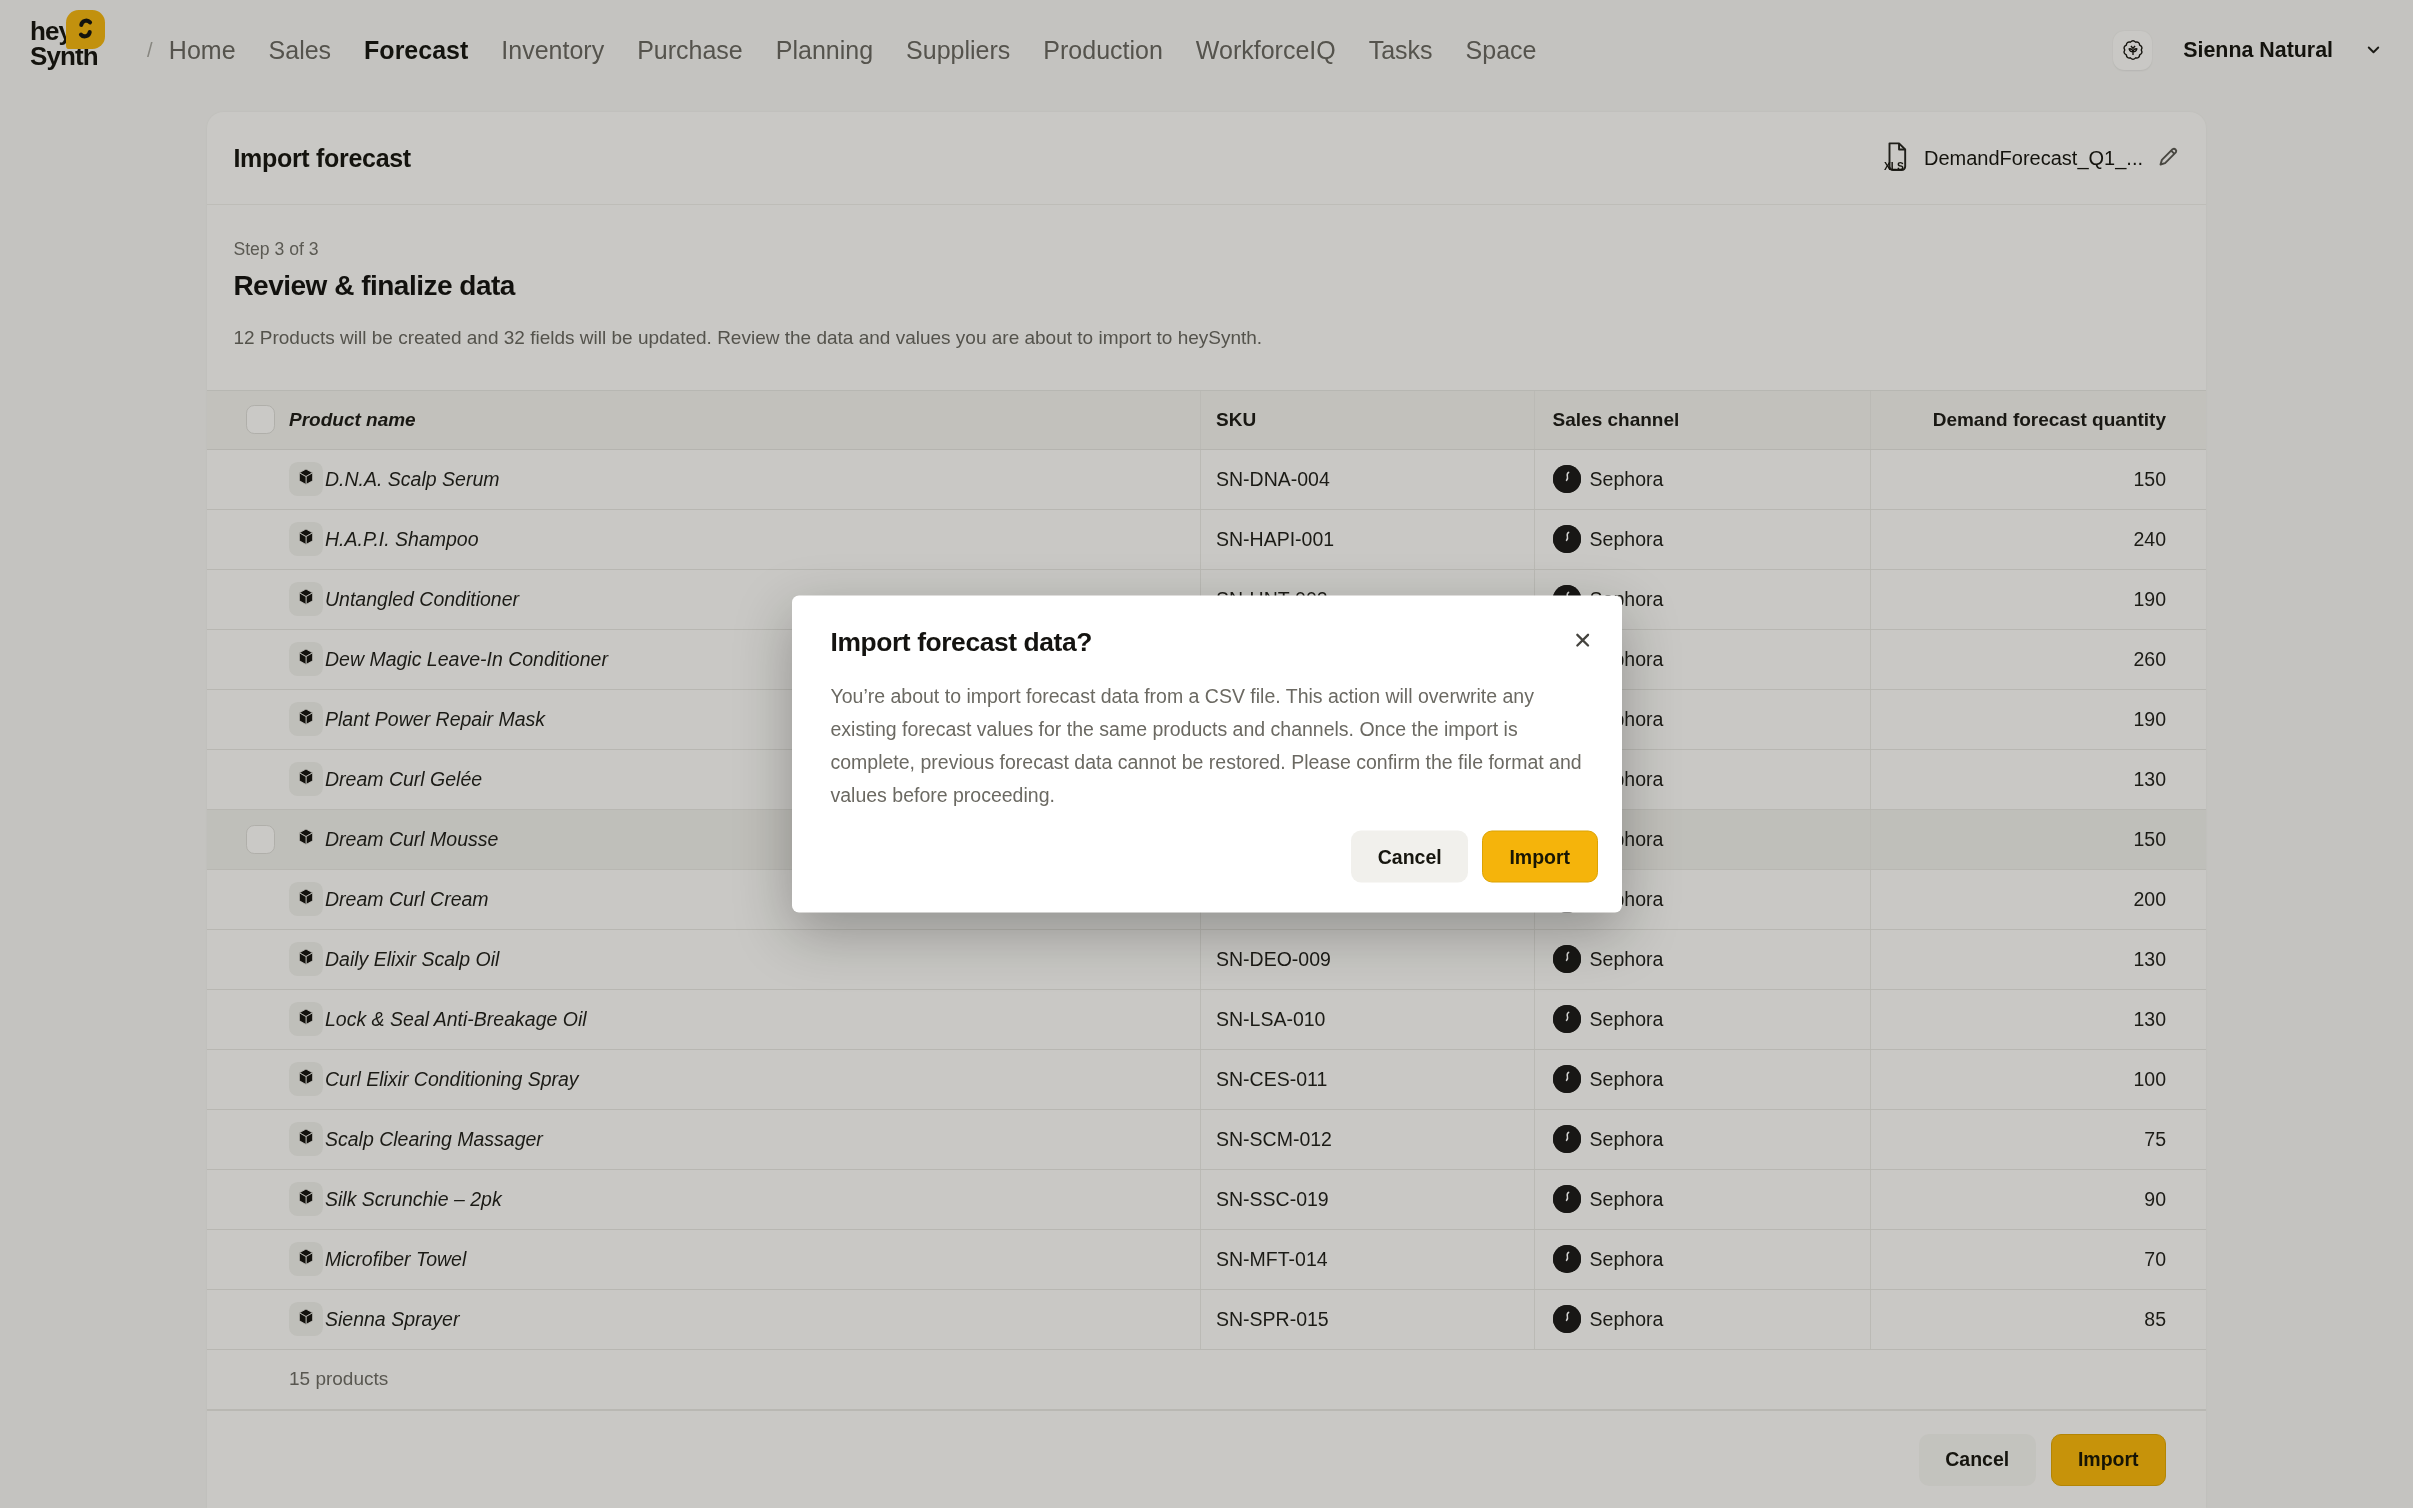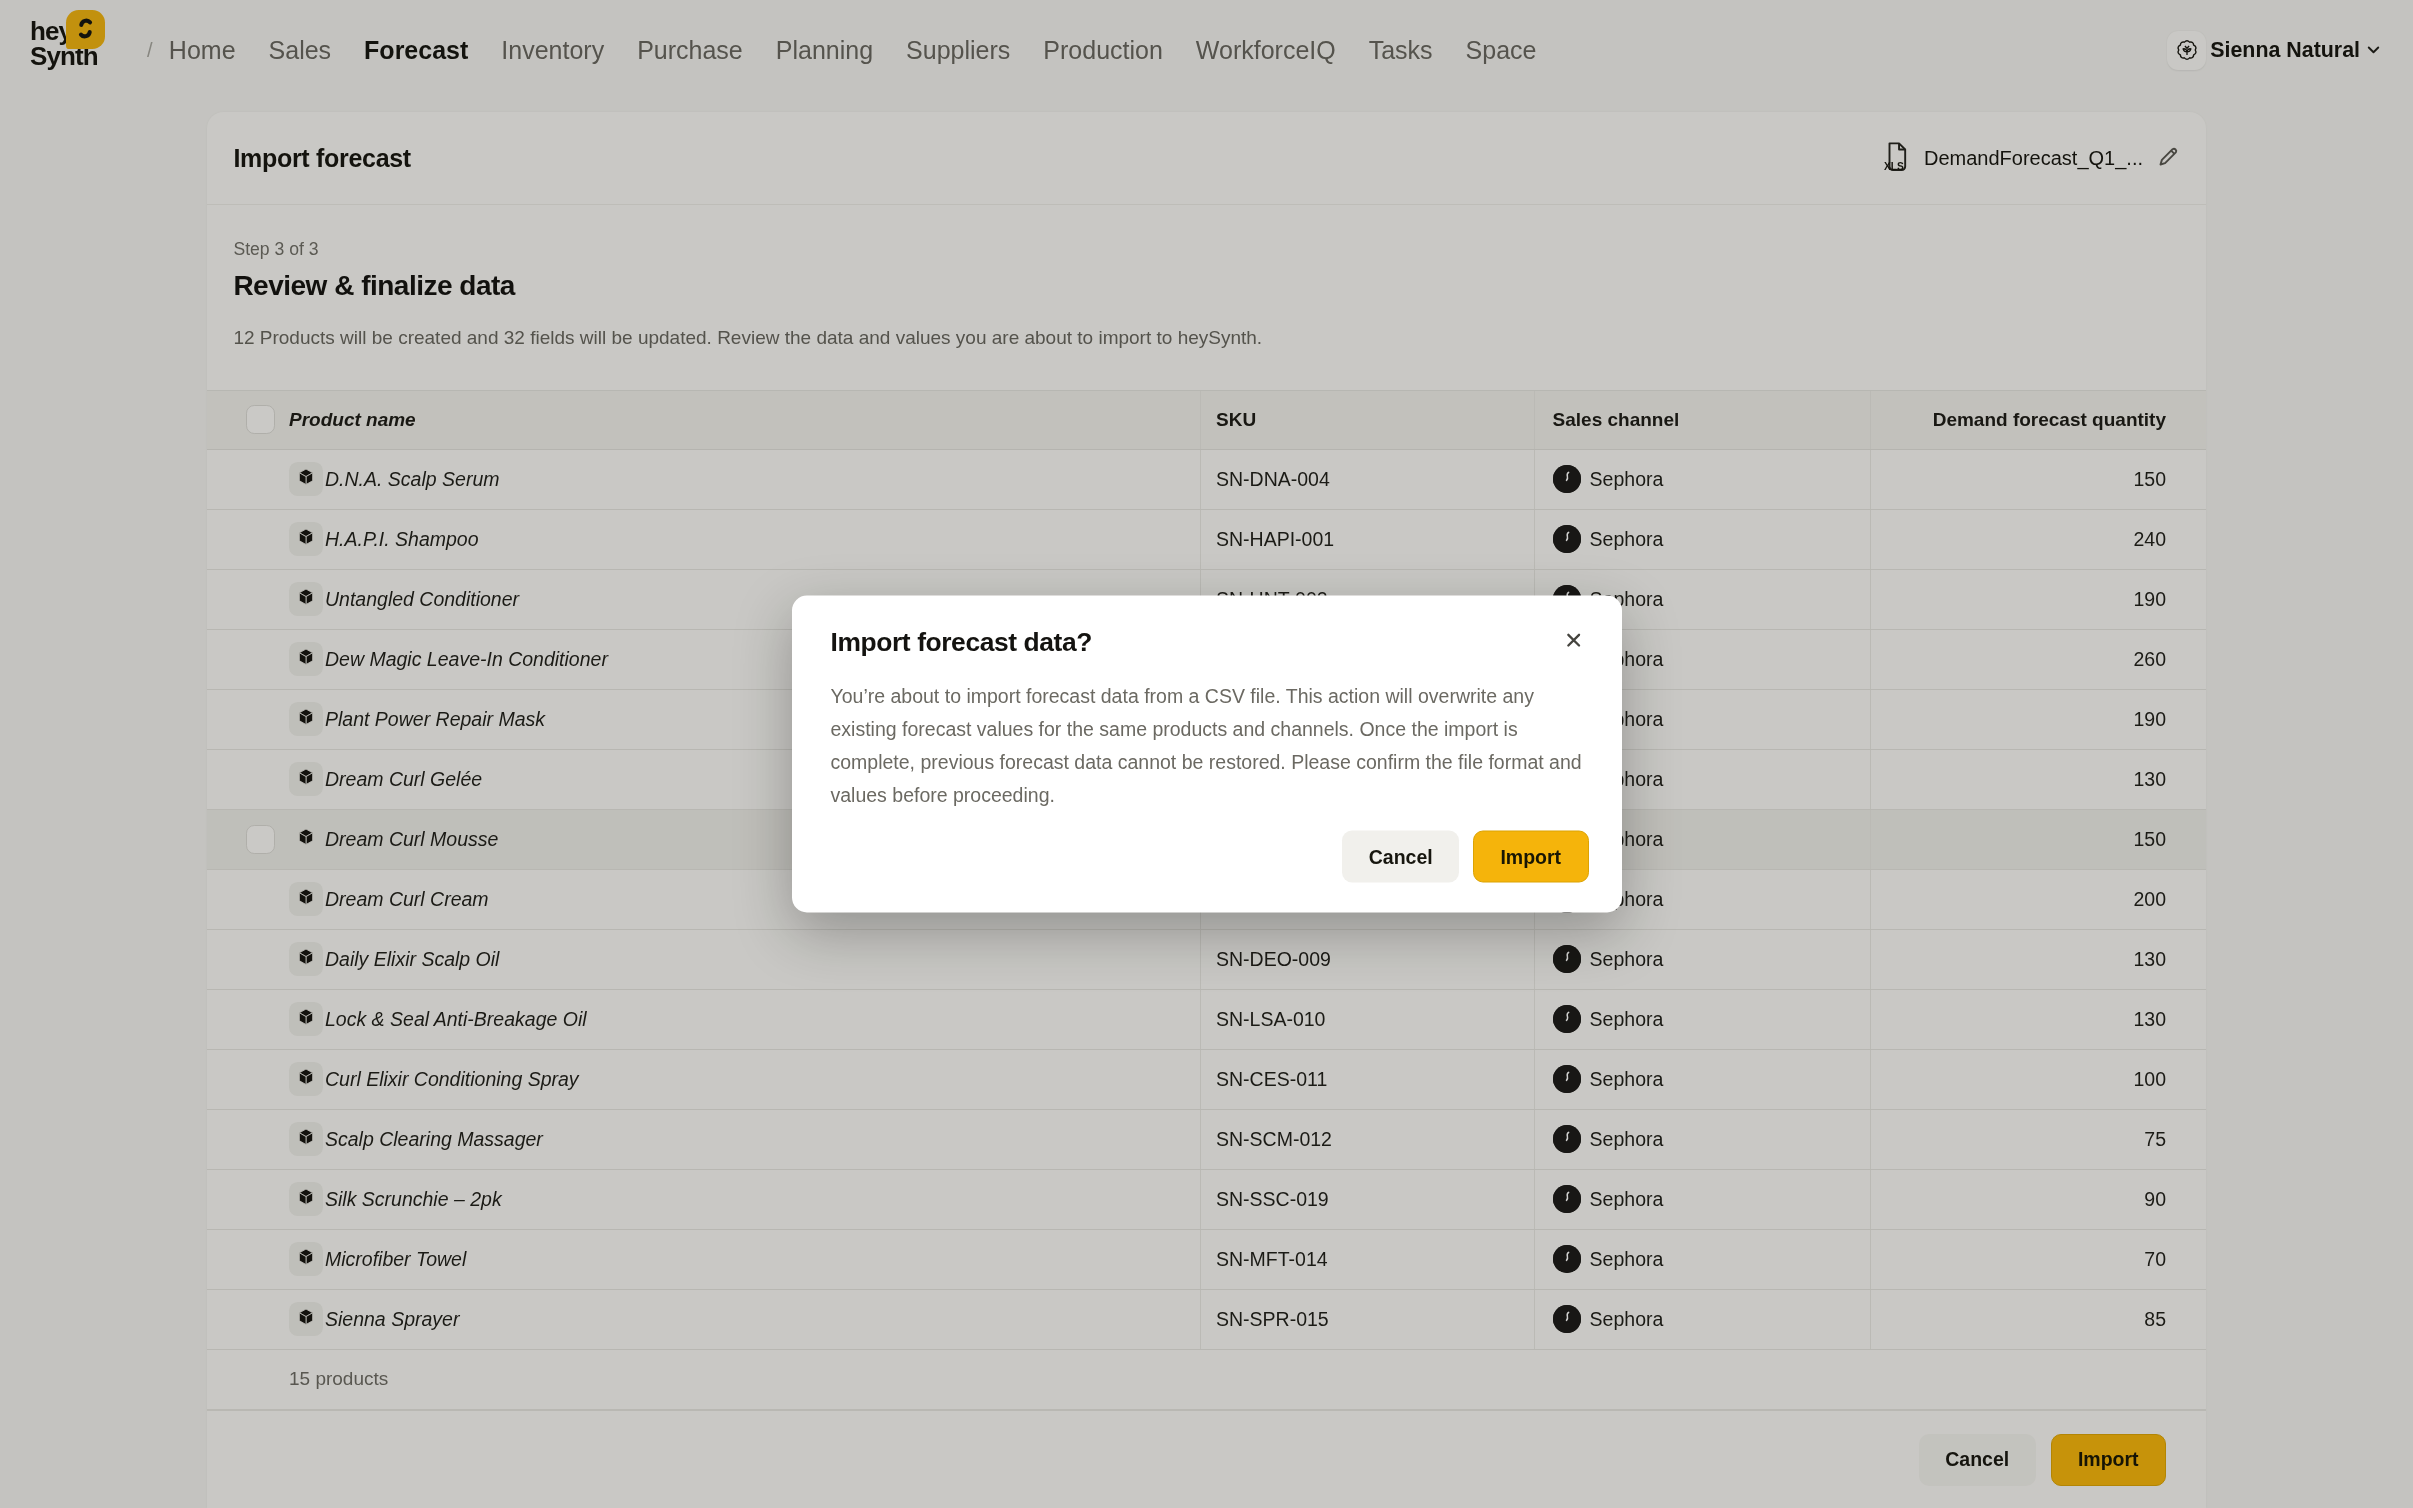--- a/index.html
+++ b/index.html
@@ -10,21 +10,21 @@
   .topbar { height:101px; display:flex; align-items:center; padding:0 30px; }
   .logo { position:relative; width:87px; height:63px; flex:0 0 auto; cursor:pointer; }
   .logo .l1,.logo .l2 { font-weight:800; font-size:26px; line-height:25px; letter-spacing:-0.9px; color:#16150F; }
   .logo .bubble { position:absolute; left:36px; top:-8.8px; width:39px; height:39px;
                   background:#EFB210; border-radius:12.6px 12.6px 12.6px 3.1px;
                   display:flex; align-items:center; justify-content:center; }
   .crumb-slash { color:#A6A49E; font-size:20px; margin:0 16.3px 0 30px; }
   .nav { display:flex; gap:33px; align-items:center; }
   .nav .item { font-size:25px; color:#67655E; font-weight:500; cursor:pointer; white-space:nowrap; }
   .nav .item.active { color:#15140F; font-weight:700; }
-  .account { margin-left:auto; display:flex; align-items:center; gap:4px; cursor:pointer; }
+  .account { margin-left:auto; display:flex; align-items:center; gap:31px; cursor:pointer; }
   .account .chip { width:39px; height:39px; border-radius:11.3px; background:#F8F7F4;
                    box-shadow:0 0.6px 1.9px rgba(0,0,0,.08); display:flex; align-items:center; justify-content:center; }
   .account .name { font-size:21.4px; font-weight:600; color:#16150F; }
 
   
   .panel { position:absolute; left:207px; top:112px; width:1999px; bottom:0;
            background:#F8F7F4; border-radius:16.3px 16.3px 0 0; box-shadow:0 0.6px 2.5px rgba(0,0,0,.05); }
   .panel-header { height:93px; display:flex; align-items:center; padding:0 26.4px;
                   border-bottom:0.6px solid #EAE9E4; }
   .panel-title { font-size:25px; font-weight:700; letter-spacing:-0.3px; color:#16150F; }
@@ -66,22 +66,22 @@
   .actions { position:absolute; left:0; right:0; bottom:0; height:98px;
              display:flex; align-items:center; justify-content:flex-end; gap:15px; padding:0 40px; }
   .btn { height:52px; padding:0 26.4px; border-radius:10px; border:none; font-family:inherit;
          font-size:19.5px; font-weight:600; cursor:pointer; }
   .btn-cancel { background:#F1F0EC; color:#17160F; }
   .btn-import { background:#F5B40B; color:#181604; border:0.9px solid #DCA303; }
 
   
   .overlay { position:fixed; inset:0; background:rgba(15,14,10,0.20); }
   .modal { position:fixed; left:50%; top:50%; transform:translate(-50%,-50%);
-           width:830px; min-height:317px; background:#FFFFFF; border-radius:15px;
-           box-shadow:0 19px 57px rgba(0,0,0,0.28); padding:30px 33px 29px 39px; }
+           width:830px; min-height:317px; background:#FFFFFF; border-radius:7px;
+           box-shadow:0 19px 57px rgba(0,0,0,0.28); padding:30px 24px 29px 39px; }
   .modal-head { display:flex; align-items:flex-start; }
   .modal-title { font-size:26.4px; font-weight:700; letter-spacing:-0.4px; color:#141310; line-height:33px; }
   .modal-close { margin-left:auto; background:none; border:none; cursor:pointer; padding:3.8px; }
   .modal-body { margin-top:21.4px; font-size:19.5px; color:#6B6962; line-height:33px; max-width:754px; }
   .modal-actions { margin-top:19px; display:flex; justify-content:flex-end; gap:14px; }
 </style>
 </head>
 <body>
 
 <div class="page">

